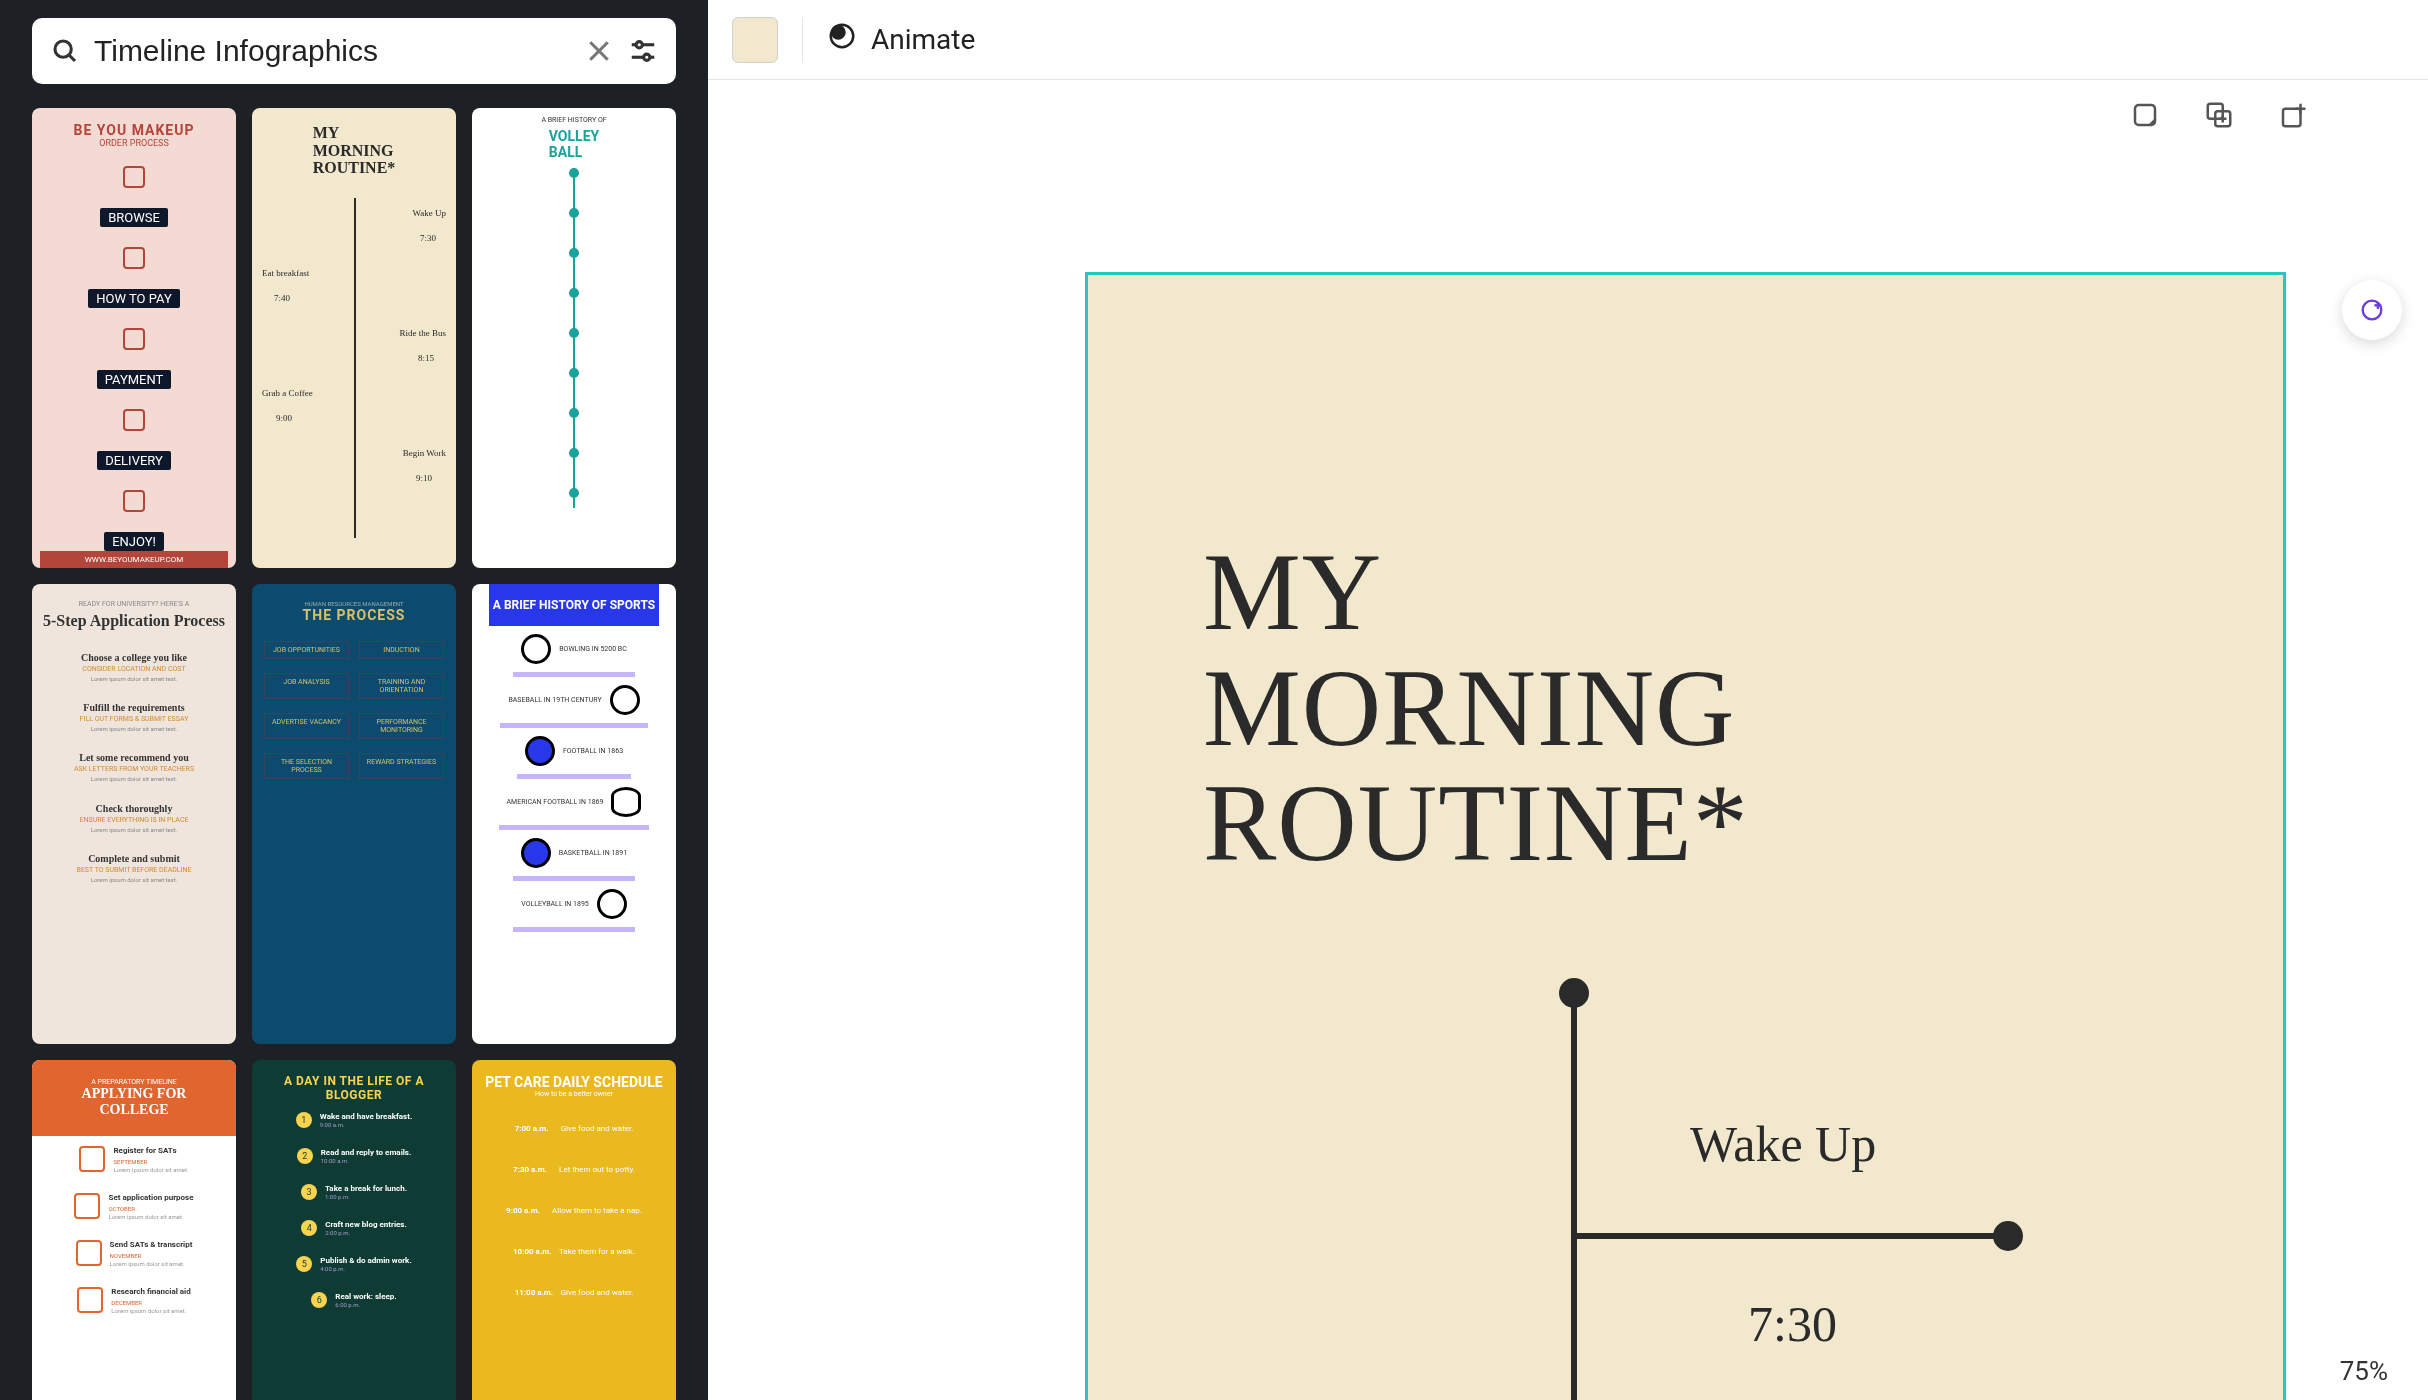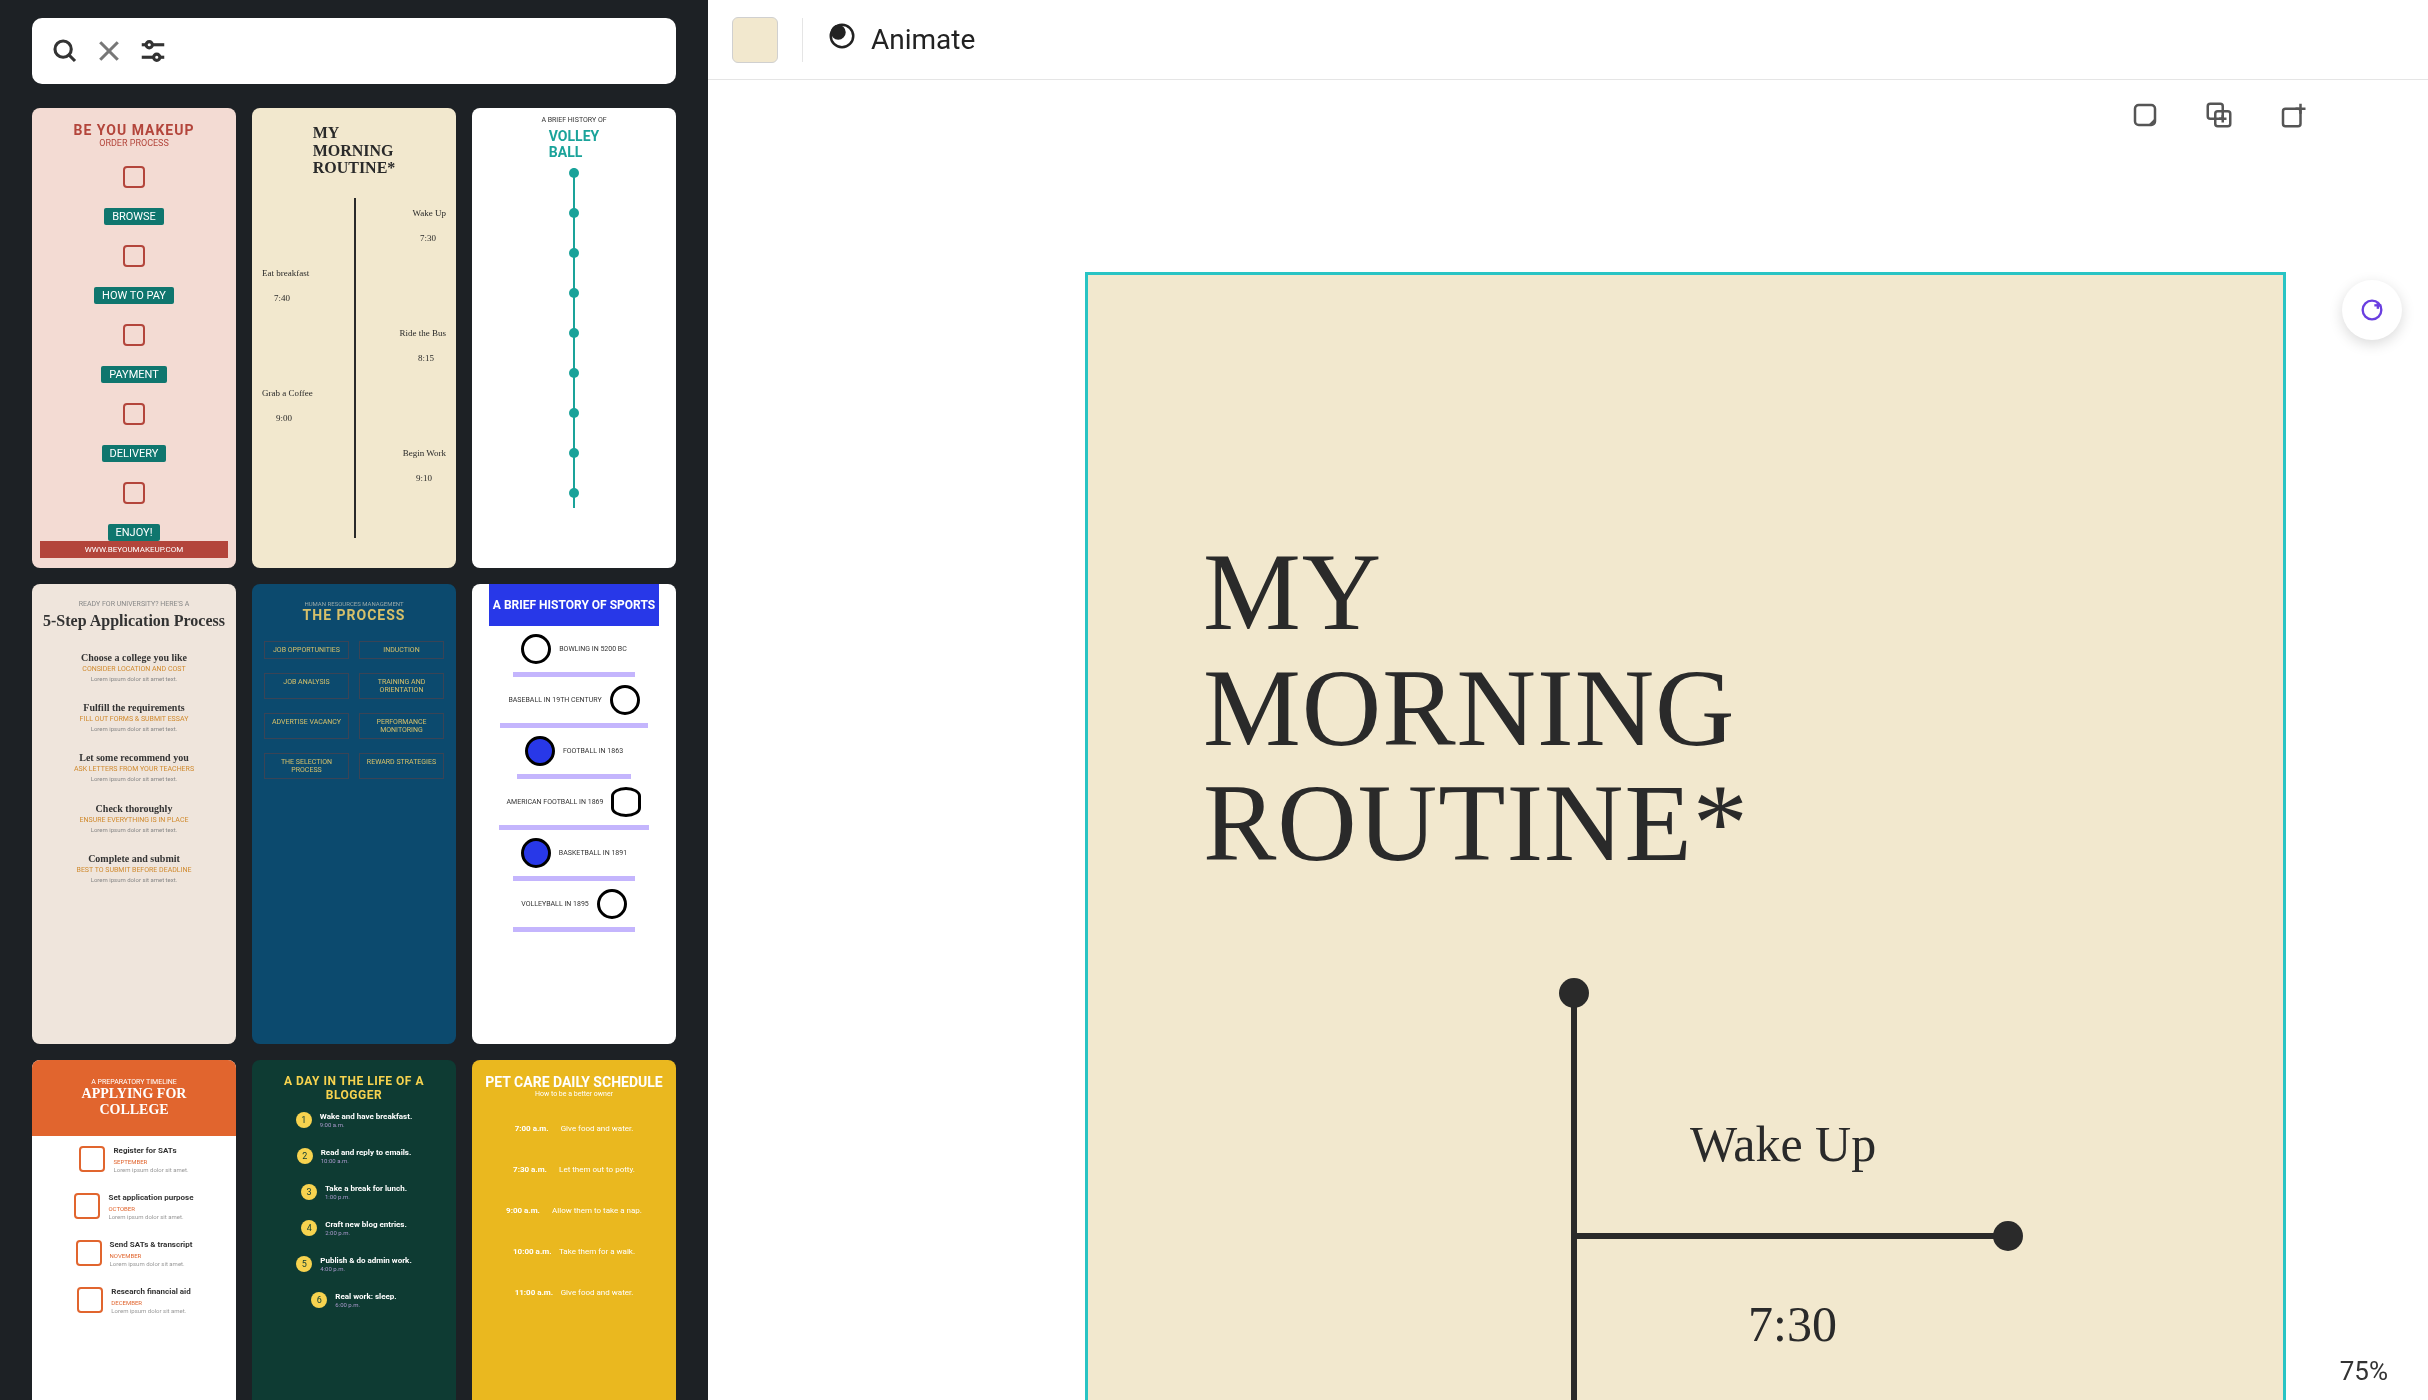--- a/index.html
+++ b/index.html
@@ -101,21 +101,21 @@
   .zoom-readout {
     position:absolute; right:40px; bottom:14px; font-size:26px; color:#333;
   }
 
   
   .t1 { background:#f3dbd3; padding:14px 8px; text-align:center; }
   .t1 h4{ color:#b3453b; font-size:14px; letter-spacing:1px; }
   .t1 small{color:#b3453b;font-size:9px;display:block;margin-bottom:10px;}
   .t1 .col{display:flex;flex-direction:column;gap:20px;align-items:center;margin-top:8px;}
   .t1 .ic{width:22px;height:22px;border:2px solid #b3453b;border-radius:4px;}
-  .t1 .lab{background:#0f766e;color:#fff;font-size:11px;padding:2px 8px;border-radius:2px;}
+  .t1 .lab{background:#0f172a;color:#fff;font-size:13px;padding:2px 8px;border-radius:2px;}
   .t1 .foot{margin-top:auto;background:#b3453b;color:#fff;font-size:8px;padding:4px 0;width:100%;}
 
   .t2{background:#f2e8ce;padding:16px 12px;text-align:left;font-family:Georgia,serif;position:relative;}
   .t2 h4{font-size:16px;line-height:1.1;color:#2a2a2a;}
   .t2 .ln{position:absolute;left:50%;top:90px;bottom:30px;width:2px;background:#2a2a2a;}
   .t2 .it{position:absolute;font-size:9px;color:#2a2a2a;}
 
   .t3{background:#fff;padding:8px;}
   .t3 .hd{font-size:7px;color:#333;margin-bottom:4px;}
   .t3 .tt{color:#1aa39a;font-weight:bold;font-size:14px;}
@@ -171,20 +171,21 @@
 
 <div class="sidebar">
   <div class="search-wrap">
     <div class="search-box">
       <span class="icon-btn search-icon">
         <svg viewBox="0 0 24 24" fill="none" stroke="#333" stroke-width="2.5">
             <circle cx="10.5" cy="10.5" r="6.5"></circle>
             <line x1="20" y1="20" x2="15.2" y2="15.2"></line>
           </svg>
       </span>
+      <input class="search-input" value="Timeline Infographics" placeholder="Search templates" style="">
       <span class="icon-btn clear-icon">
         <svg viewBox="0 0 24 24" fill="none" stroke="#777" stroke-width="2.5">
             <line x1="5" y1="5" x2="19" y2="19"></line>
             <line x1="19" y1="5" x2="5" y2="19"></line>
           </svg>
       </span>
       <span class="icon-btn tune-icon">
         <svg viewBox="0 0 24 24" fill="none" stroke="#333" stroke-width="2.5">
             <line x1="3" y1="7" x2="21" y2="7"></line>
             <circle cx="9" cy="7" r="2.5" fill="#fff"></circle>

